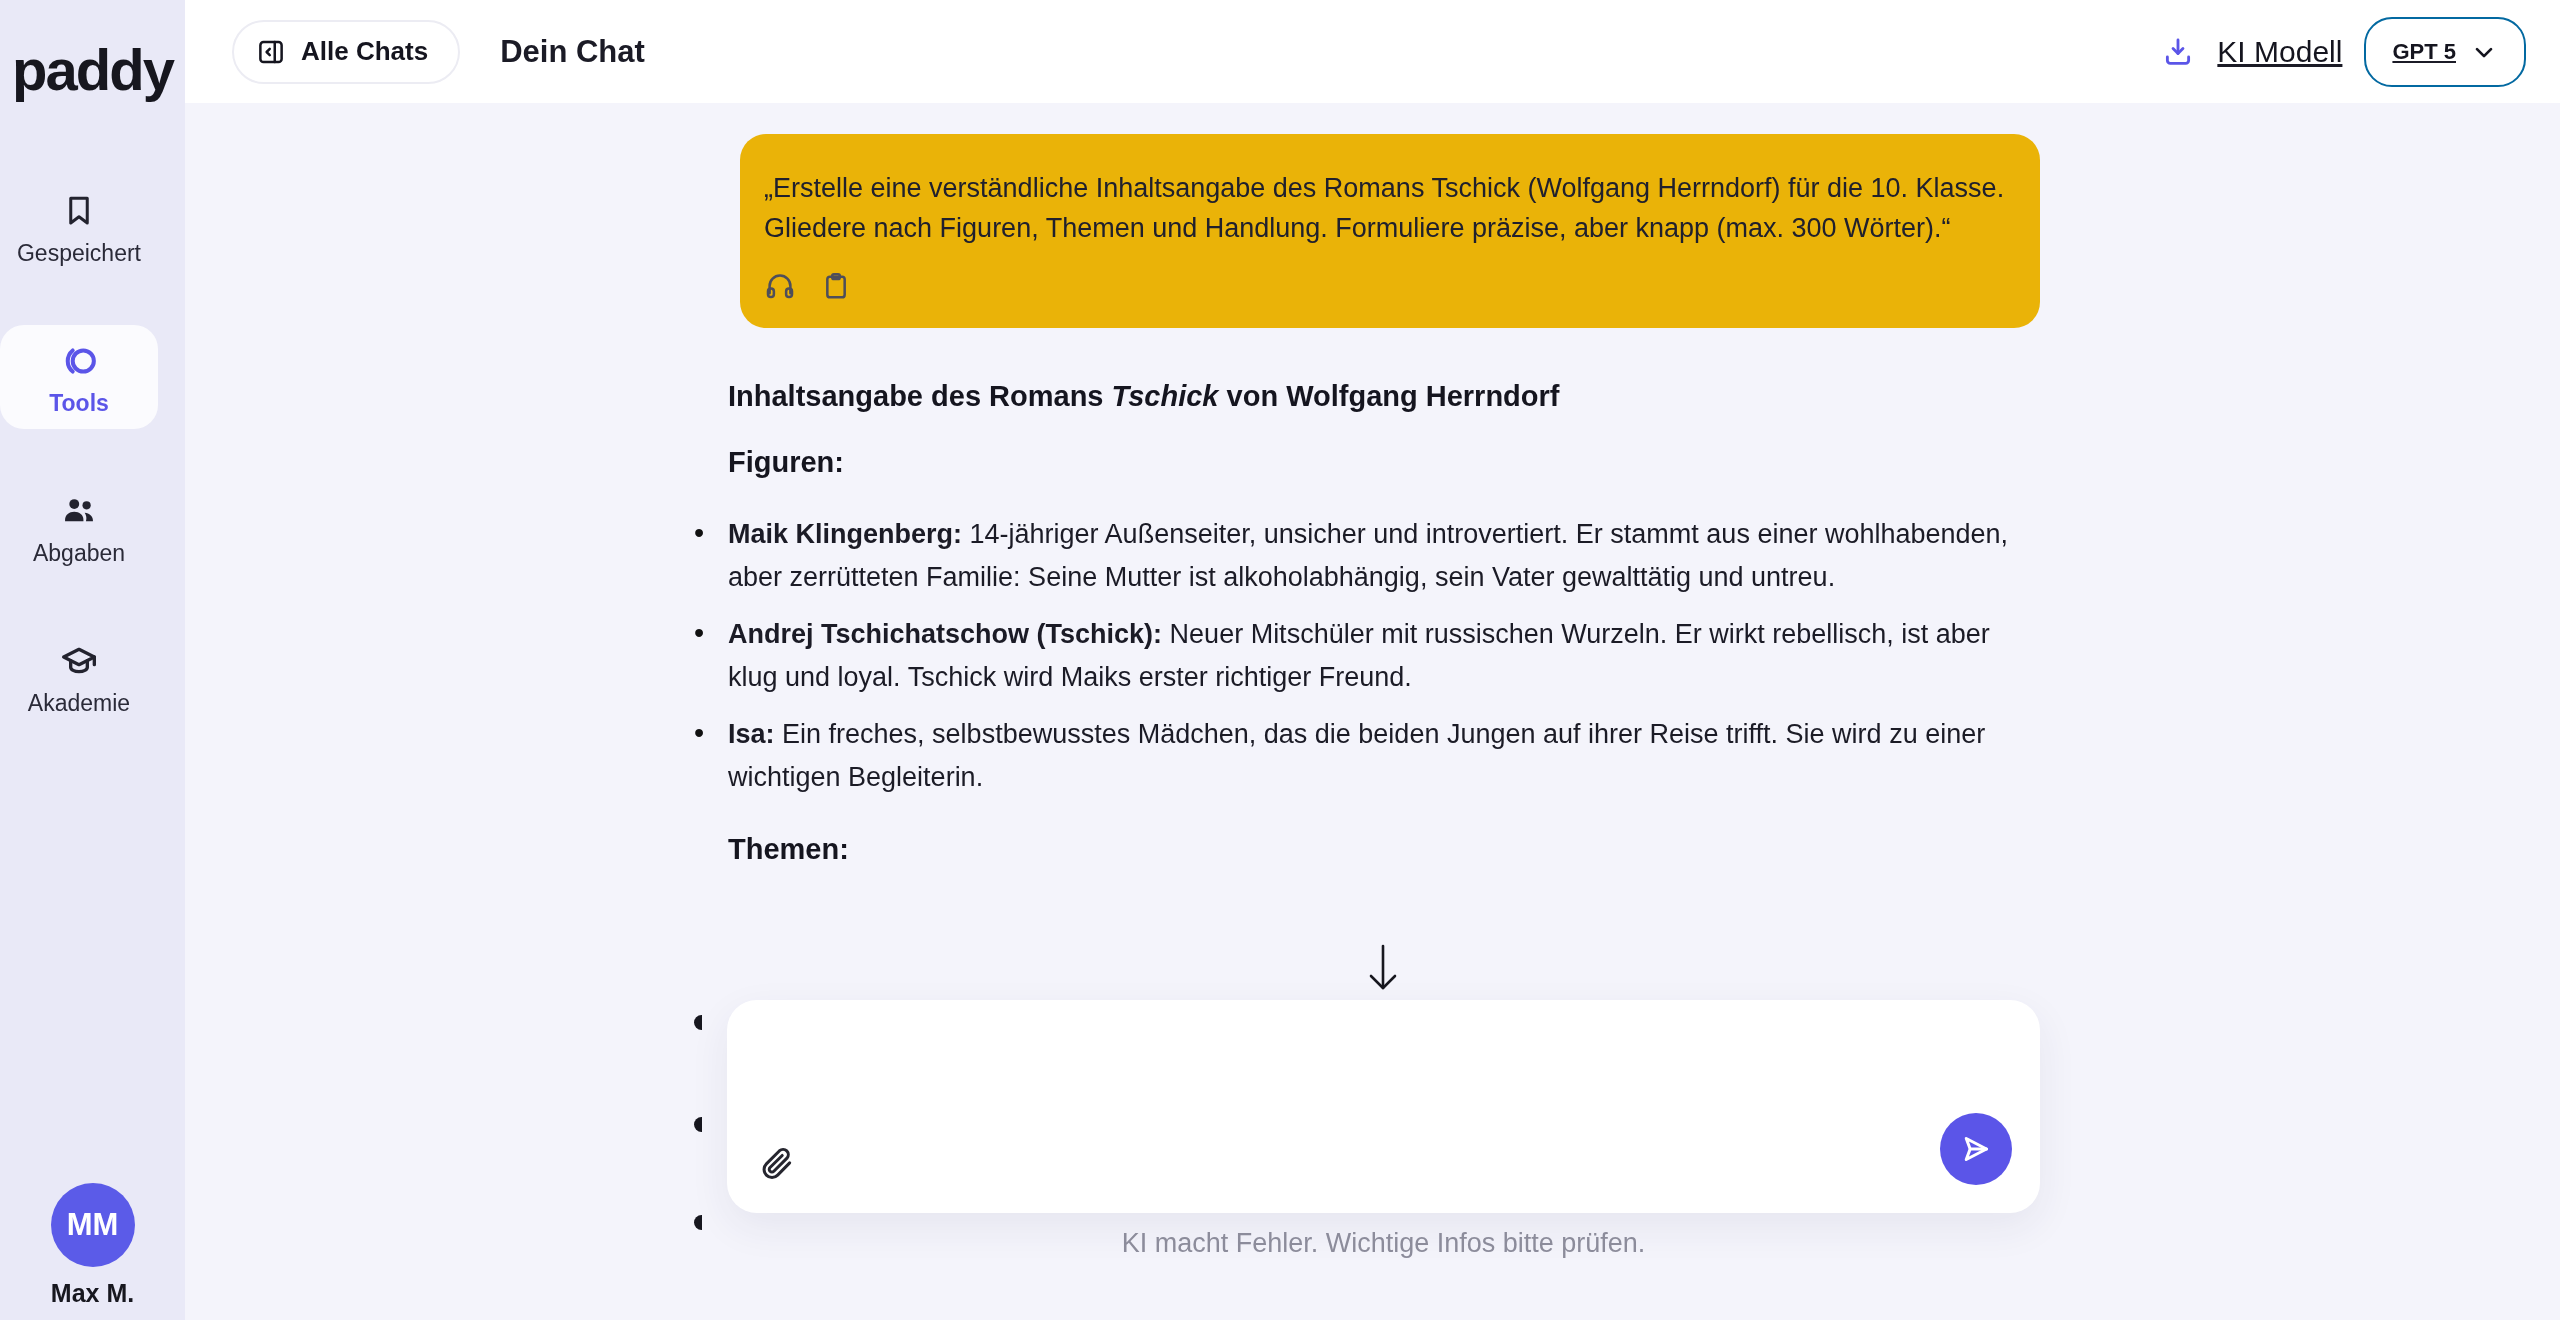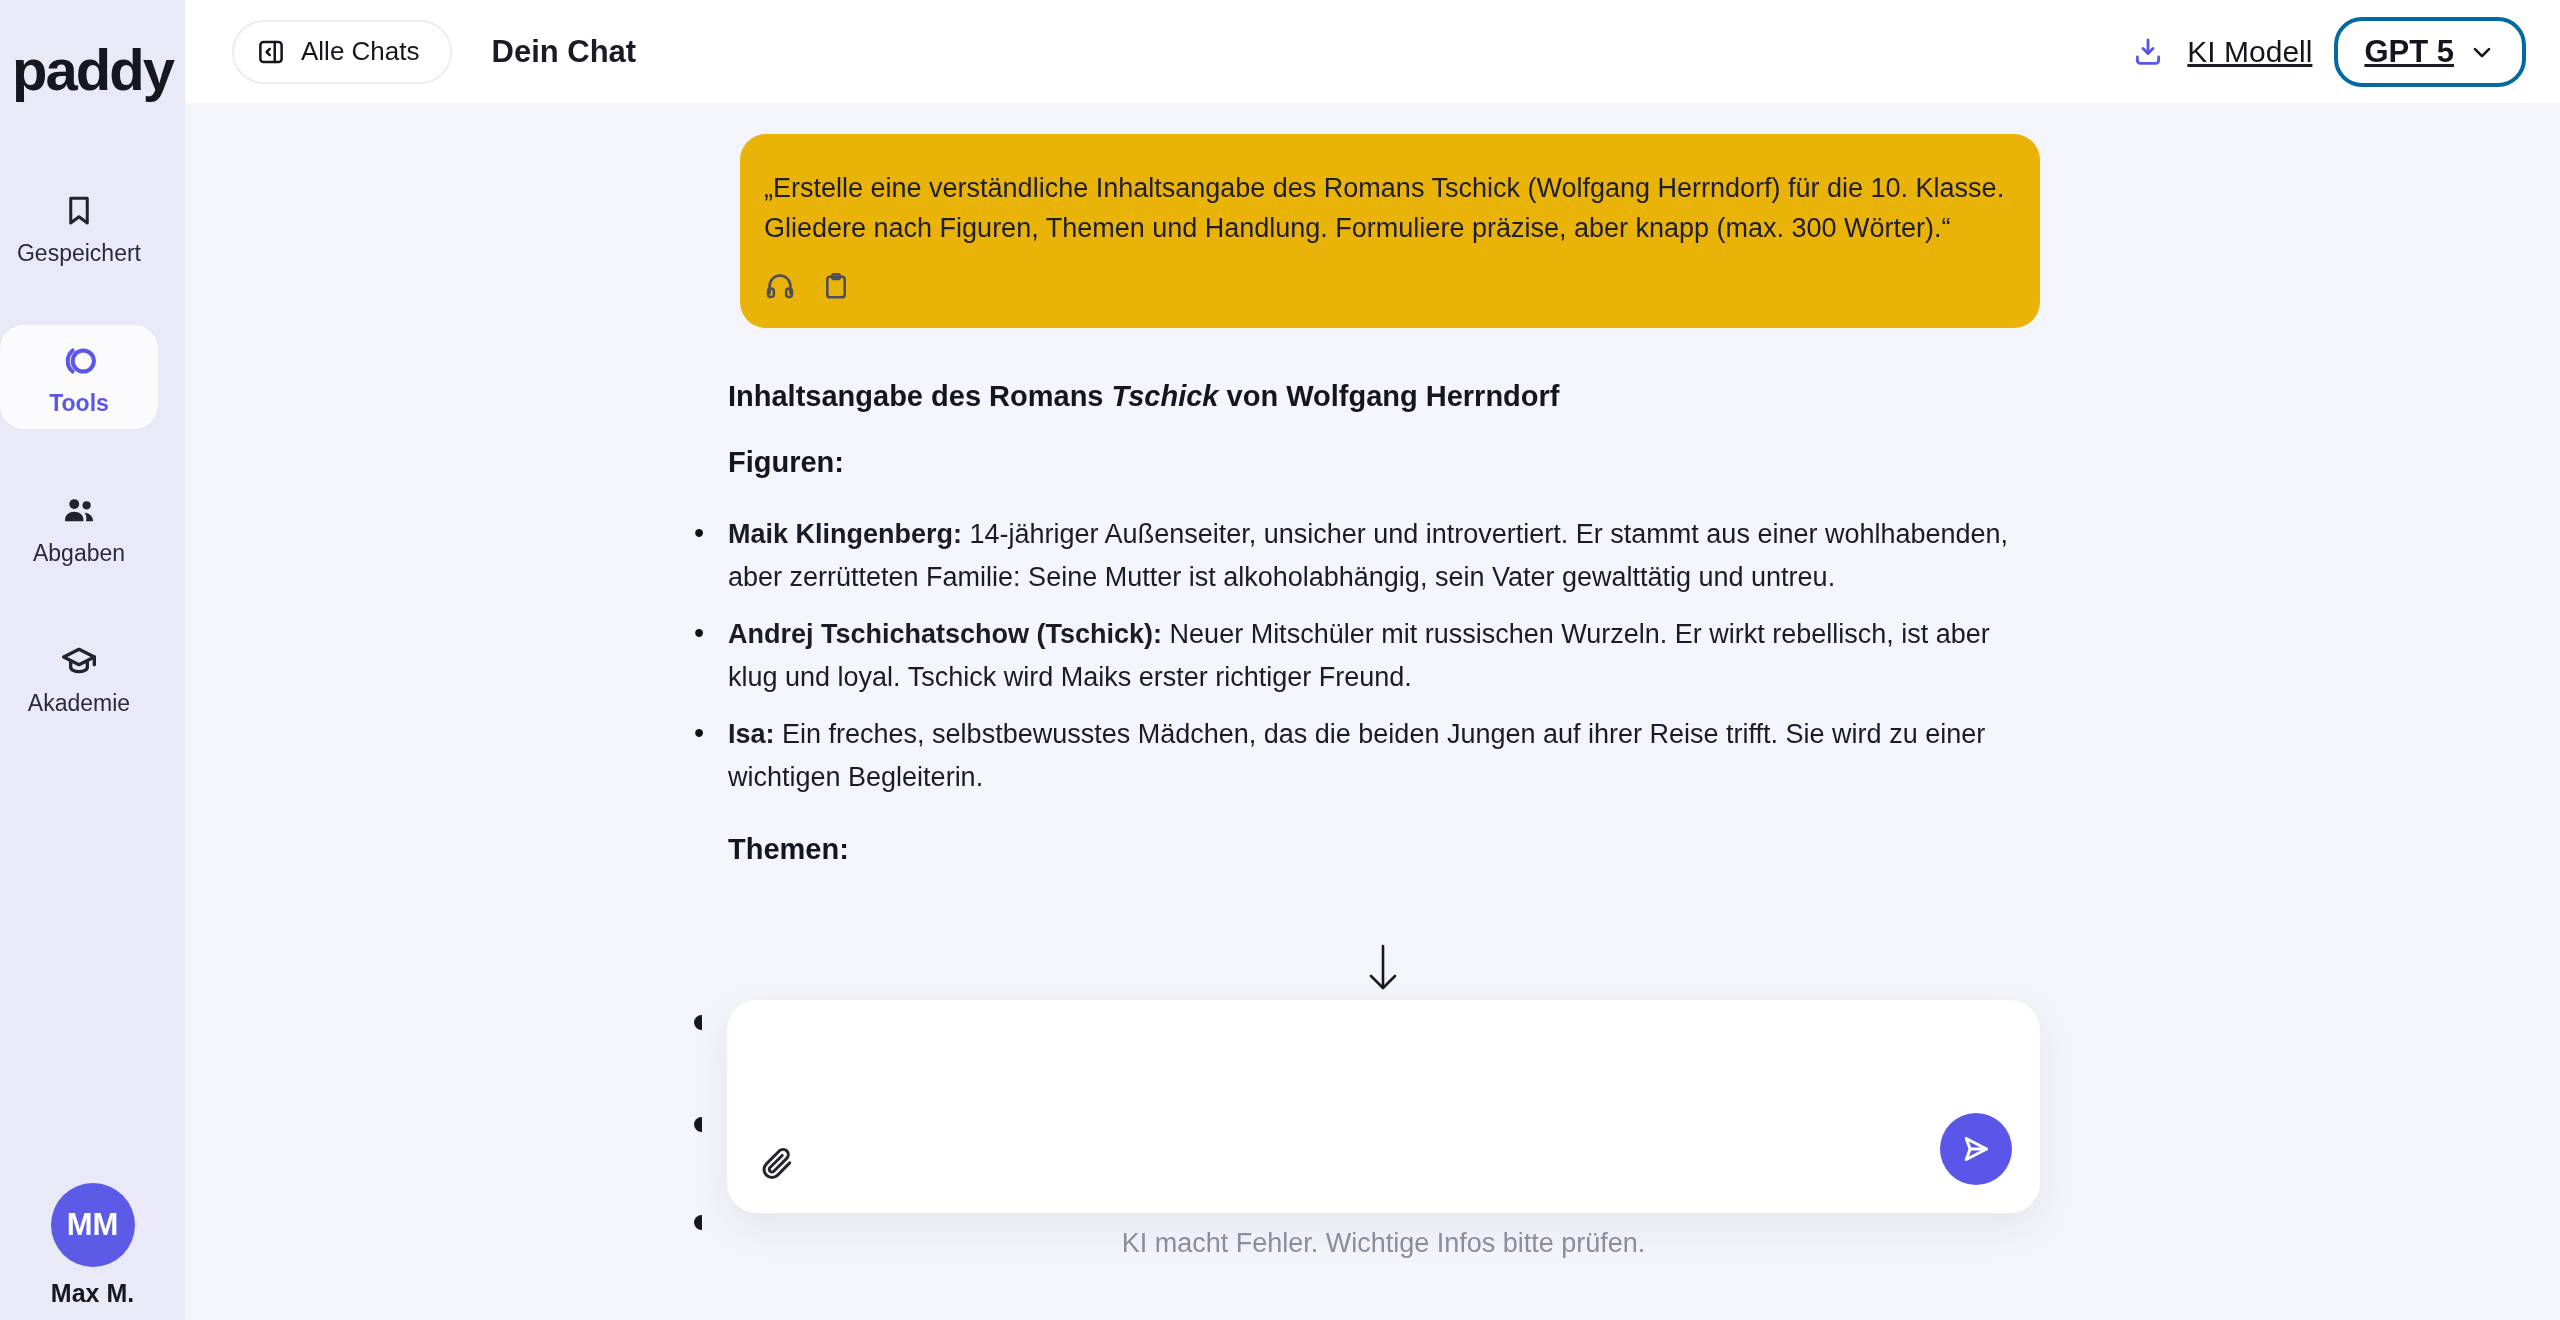--- a/index.html
+++ b/index.html
@@ -4,26 +4,26 @@
 <style>
   html,body{margin:0;padding:0;}
   .screen{position:relative;width:2560px;height:1320px;background:#F4F4FB;
     font-family:"Liberation Sans",sans-serif;overflow:hidden;color:#1b1b26;}
 
   
   .topbar{position:absolute;left:185px;top:0;right:0;height:103px;background:#FFFFFF;
     display:flex;align-items:center;}
   .allchats-btn{margin-left:47px;height:64px;padding:0 30px 0 22px;border:2px solid #ECECF3;
     border-radius:34px;background:#fff;display:flex;align-items:center;gap:15px;
-    font-size:26px;font-weight:400;color:#15151F;cursor:pointer;}
+    font-size:26px;font-weight:700;color:#15151F;cursor:pointer;}
   .chat-title{margin-left:40px;font-size:31px;font-weight:600;color:#1B1B26;}
   .topbar-right{margin-left:auto;display:flex;align-items:center;margin-right:34px;gap:22px;text-decoration:underline;}
   .model-label{font-size:30px;color:#15151F;}
-  .model-pill{height:70px;padding:0 26px;border:4px solid #0369a1;border-radius:28px;background:#fff;
-    display:flex;align-items:center;gap:14px;font-size:31px;font-weight:600;color:#15151F;cursor:pointer;}
+  .model-pill{height:70px;padding:0 26px;border:2px solid #0369a1;border-radius:28px;background:#fff;
+    display:flex;align-items:center;gap:14px;font-size:22px;font-weight:600;color:#15151F;cursor:pointer;}
 
   
   .sidebar{position:absolute;left:0;top:0;width:185px;height:1320px;background:#E9E9F7;
     display:flex;flex-direction:column;align-items:center;}
   .logo{margin-top:36px;font-size:58px;font-weight:800;letter-spacing:-2px;color:#17171F;}
   .nav{margin-top:72px;display:flex;flex-direction:column;gap:46px;width:100%;}
   .nav-item{width:158px;padding:16px 0 12px;border-radius:24px;display:flex;flex-direction:column;
     align-items:center;gap:9px;color:#2A2A38;font-size:23px;cursor:pointer;}
   .nav-item .nicon{width:40px;height:40px;display:flex;align-items:center;justify-content:center;}
   .nav-item.active{background:#FBFBFE;color:#5B55E8;font-weight:700;}

